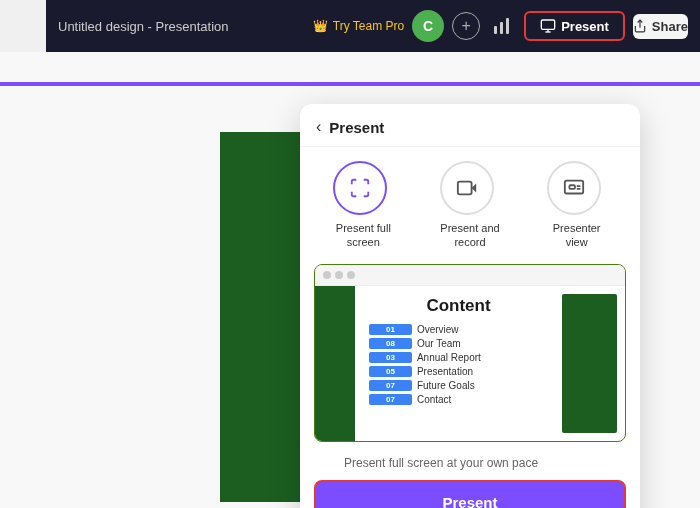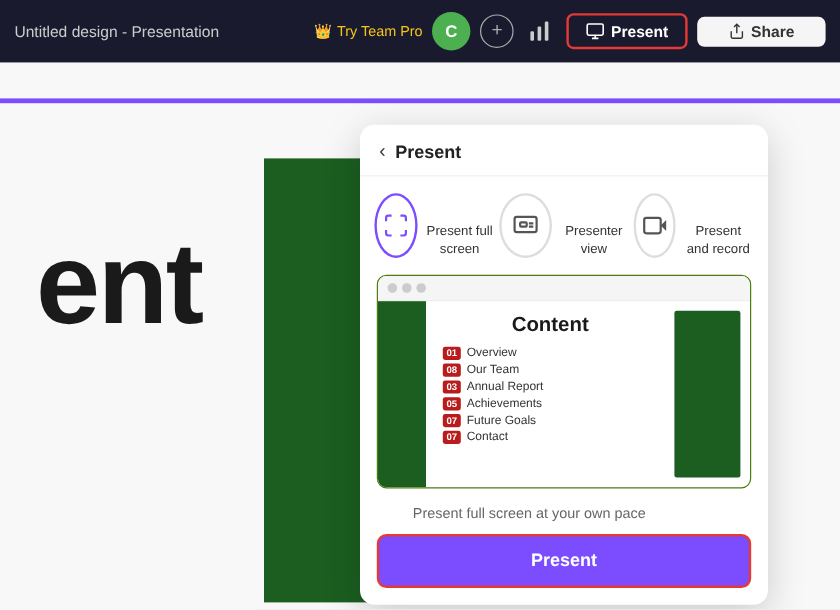--- a/index.html
+++ b/index.html
@@ -14,20 +14,21 @@
     
     .topbar {
       height: 52px;
       background: #1a1a2e;
       display: flex;
       align-items: center;
       padding: 0 12px;
       gap: 8px;
       position: relative;
       z-index: 10;
+      margin-left: 46px;
     }
     .topbar-title {
       color: #ccc;
       font-size: 13px;
       flex: 1;
     }
     .canva-pro-btn {
       background: none;
       border: none;
       color: #f5c518;
@@ -80,21 +81,21 @@
     .present-btn-highlight {
       border-color: #e53935;
     }
     .share-btn {
       background: #f5f5f5;
       border: none;
       border-radius: 6px;
       color: #333;
       font-size: 13px;
       font-weight: 600;
-      padding: 5px 26px;
+      padding: 5px 0;
       cursor: pointer;
       display: flex; align-items: center; gap: 5px;
     }
 
     
     .canvas-area {
       position: relative;
       width: 700px;
       height: 456px;
       background: #e8e8e8;
@@ -167,22 +168,22 @@
 
     
     .present-options {
       display: flex;
       gap: 4px;
       padding: 14px 12px 10px;
       justify-content: space-around;
     }
     .present-option {
       display: flex;
-      flex-direction: row;
-      align-items: flex-end;
+      flex-direction: column;
+      align-items: flex-start;
       gap: 6px;
       cursor: pointer;
     }
     .option-icon-wrap {
       width: 54px; height: 54px;
       border-radius: 50%;
       border: 2px solid #7c4dff;
       display: flex; align-items: center; justify-content: center;
       background: white;
     }
@@ -249,25 +250,25 @@
     }
     .preview-list li {
       display: flex;
       align-items: center;
       gap: 5px;
       font-size: 10px;
       color: #333;
       margin-bottom: 3px;
     }
     .list-num {
-      background: #b91c1c;
+      background: #3b82f6;
       color: white;
       font-size: 8px;
       font-weight: bold;
-      padding: 1px 3px;
+      padding: 1px 17px;
       border-radius: 2px;
       min-width: 14px;
       text-align: center;
     }
     .preview-right-rect {
       width: 55px;
       background: #1b5e20;
       flex-shrink: 0;
       margin: 8px 8px 8px 0;
       border-radius: 2px;
@@ -334,62 +335,61 @@
       <line x1="12" y1="2" x2="12" y2="15"></line>
     </svg>
     <span>Share</span>
   </button>
 </div>
 
 <div class="canvas-area">
   <div class="slide-bg"></div>
   <div class="slide-top-bar"></div>
   <div class="slide-green-rect"></div>
-  <div class="slide-text-large">ent</div>
 
   <div class="dropdown-panel">
 
     <div class="dropdown-header">
       <button class="back-arrow">‹</button>
       <span class="dropdown-header-title">Present</span>
     </div>
 
     <div class="present-options">
 
       <div class="present-option">
         <div class="option-icon-wrap active">
           <svg viewBox="0 0 24 24" fill="none" stroke="#7c4dff" stroke-width="2">
             <path d="M8 3H5a2 2 0 00-2 2v3m18 0V5a2 2 0 00-2-2h-3m0 18h3a2 2 0 002-2v-3M3 16v3a2 2 0 002 2h3"></path>
           </svg>
         </div>
         <span class="option-label">Present full screen</span>
+      </div>
+
+      <div class="present-option">
+        <div class="option-icon-wrap inactive">
+          <svg viewBox="0 0 24 24" fill="none" stroke="#555" stroke-width="2">
+            <rect x="2" y="5" width="15" height="14" rx="2"></rect>
+            <polygon points="22 7 17 12 22 17 22 7" fill="#555" stroke="none"></polygon>
+          </svg>
+        </div>
+        <span class="option-label">Present and record</span>
       </div>
 
       <div class="present-option">
         <div class="option-icon-wrap inactive">
           <svg viewBox="0 0 24 24" fill="none" stroke="#555" stroke-width="2">
             <rect x="2" y="4" width="20" height="14" rx="2"></rect>
             <rect x="7" y="9" width="6" height="4" rx="1"></rect>
             <line x1="15" y1="10" x2="19" y2="10"></line>
             <line x1="15" y1="13" x2="19" y2="13"></line>
           </svg>
         </div>
         <span class="option-label">Presenter view</span>
       </div>
 
-      <div class="present-option">
-        <div class="option-icon-wrap inactive">
-          <svg viewBox="0 0 24 24" fill="none" stroke="#555" stroke-width="2">
-            <rect x="2" y="5" width="15" height="14" rx="2"></rect>
-            <polygon points="22 7 17 12 22 17 22 7" fill="#555" stroke="none"></polygon>
-          </svg>
-        </div>
-        <span class="option-label">Present and record</span>
-      </div>
-
 
     </div>
 
     <div class="preview-card">
       <div class="preview-card-dots">
         <div class="dot"></div>
         <div class="dot"></div>
         <div class="dot"></div>
       </div>
       <div class="preview-slide">
@@ -404,21 +404,21 @@
             <li>
                 <span class="list-num">08</span>
                 <span>Our Team</span>
               </li>
             <li>
                 <span class="list-num">03</span>
                 <span>Annual Report</span>
               </li>
             <li>
                 <span class="list-num">05</span>
-                <span>Achievements</span>
+                <span>Presentation</span>
               </li>
             <li>
                 <span class="list-num">07</span>
                 <span>Future Goals</span>
               </li>
             <li>
                 <span class="list-num">07</span>
                 <span>Contact</span>
               </li>
           </ul>

